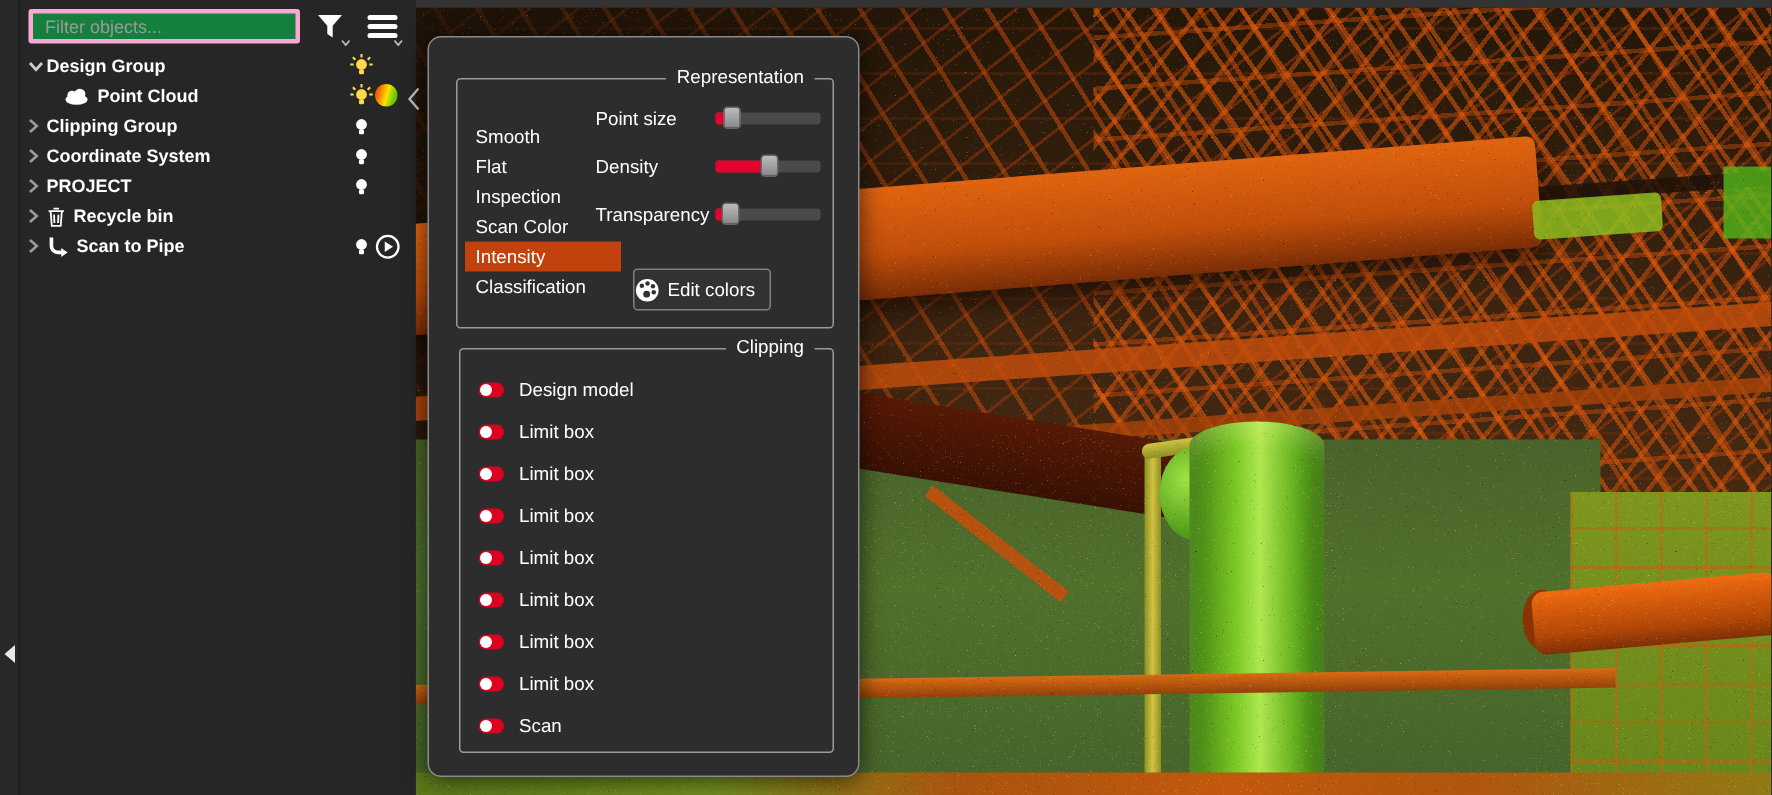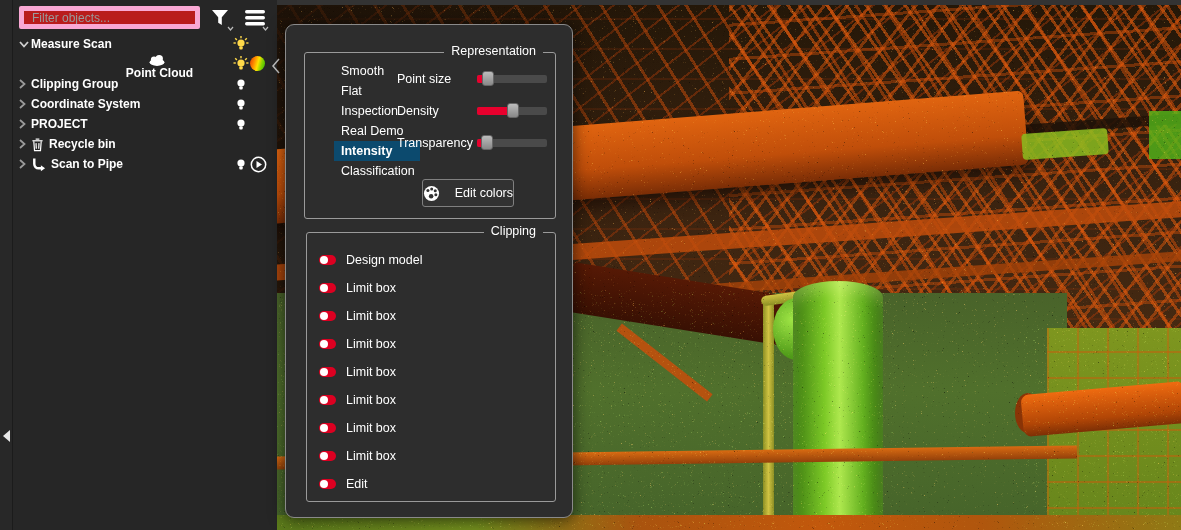--- a/index.html
+++ b/index.html
@@ -10,41 +10,41 @@
   .left-rail { position:absolute; left:0; top:0; width:13px; height:530px;
                background:#282828; border-right:1px solid #1b1b1b; z-index:50; }
   .rail-arrow { position:absolute; left:3px; top:430px; width:0; height:0;
                 border-top:6px solid transparent; border-bottom:6px solid transparent;
                 border-right:7px solid #e9e9e9; cursor:pointer; }
 
   
   .sidebar { position:absolute; left:14px; top:0; width:263px; height:530px;
              background:#262626; z-index:40; }
   .filter-input { position:absolute; left:5px; top:6px; width:181px; height:23px;
-                  background:#b91c1c; border:5px solid #f9a8d4; border-radius:2px;
+                  background:#15803d; border:3px solid #f9a8d4; border-radius:2px;
                   color:#c9c9c9; font-size:12px; padding:0 8px; outline:none;
                   font-family:"Liberation Sans", sans-serif; }
   .filter-input::placeholder { color:#9a9a9a; }
   .icon-btn { position:absolute; top:4px; width:30px; height:27px; display:flex;
               align-items:center; justify-content:center; cursor:pointer; }
   .btn-funnel { left:191px; }
   .btn-menu   { left:226px; }
   .mini-chev { position:absolute; right:1px; bottom:0px; }
 
   .tree { position:absolute; left:0; top:34px; right:0; }
   .tree-row { position:relative; height:20px; display:flex; align-items:center;
               color:#fff; font-weight:bold; font-size:12px; cursor:pointer; }
   .t-chev { width:12px; margin-left:5px; display:flex; align-items:center; }
   .t-icon { display:flex; align-items:center; margin-right:5px; }
   .t-label { white-space:nowrap; }
   .t-bulb { position:absolute; left:219px; top:2px; }
   .t-extra { position:absolute; left:236px; top:2px; }
   .swatch { width:15px; height:15px; border-radius:50%;
             background:linear-gradient(105deg,#e03a00 0%,#ff8c00 30%,#ffe000 52%,#8cd400 72%,#2db300 100%); }
-  .indent1 { padding-left:28px;flex-direction:column; }
+  .indent1 { padding-left:28px; }
 
   .sb-collapse { position:absolute; left:272px; top:58px; z-index:45; cursor:pointer; }
 
   
   .viewport { position:absolute; left:277px; top:0; width:904px; height:530px;
               background:#333; overflow:hidden; z-index:1; cursor:grab; }
   .scene { position:absolute; left:0; top:5px; width:904px; height:525px;
            background:#2b1c0f; overflow:hidden; }
   .scene > div, .scene > svg { position:absolute; }
   .ceiling { left:0; top:0; width:100%; height:345px;
@@ -110,38 +110,38 @@
 
   
   .panel { position:absolute; left:285px; top:24px; width:288px; height:494px;
            background:#2d2d2d; border:1px solid #8a8a8a; border-radius:9px;
            box-shadow:0 2px 16px rgba(0,0,0,.65); z-index:60; }
   .groupbox { position:absolute; border:1px solid #9a9a9a; border-radius:3px; }
   .gb-rep  { left:18px; top:27px; width:252px; height:167px;padding-left:44px; }
   .gb-clip { left:20px; top:207px; width:250px; height:270px; }
   .gb-legend { position:absolute; top:-9px; right:12px; background:#2d2d2d;
                padding:0 7px; color:#fff; font-size:12.5px; }
-  .modes { position:absolute; left:5px; top:8px; width:92px;margin-left:24px; }
+  .modes { position:absolute; left:5px; top:28px; width:92px; }
   .mode { height:20px; line-height:20px; padding-left:7px; color:#fff;
           font-size:12.5px; cursor:pointer; white-space:nowrap; }
-  .mode.selected { background:#0c4a6e; font-weight:bold; width:86px; }
+  .mode.selected { background:#c2410c; font-weight:normal; width:104px; }
   .srow { position:absolute; left:92px; right:8px; height:20px;
           display:flex; align-items:center; }
   .srow .slabel { color:#fff; font-size:12.5px; }
   .track { position:relative; width:70px; height:8px; background:#4a4a4a;
            border-radius:2px; margin-left:auto; cursor:pointer; }
   .fill  { position:absolute; left:0; top:0; bottom:0; background:#e8002d;
            border-radius:2px 0 0 2px; }
   .knob  { position:absolute; top:-4px; width:12px; height:15px;
            background:linear-gradient(#bcbcbc,#888); border:1px solid #666;
            border-radius:3px; cursor:pointer; }
   .editbtn { position:absolute; left:117px; top:126px; width:92px; height:28px;
              background:#323232; border:1px solid #808080; border-radius:3px;
              color:#fff; font-size:12.5px; display:flex; align-items:center;
-             justify-content:space-between; gap:5px; cursor:pointer;
+             justify-content:flex-start; gap:5px; cursor:pointer;
              font-family:"Liberation Sans", sans-serif; }
   .crow { position:absolute; left:12px; height:20px; display:flex;
           align-items:center; gap:10px; color:#fff; font-size:12.5px; }
   .toggle { width:17px; height:10px; border-radius:5px; background:#dd0021;
             position:relative; cursor:pointer; flex:0 0 auto; }
   .toggle::after { content:''; position:absolute; left:1px; top:1px; width:8px;
                    height:8px; border-radius:50%; background:#fff; }
 </style>
 </head>
 <body>
@@ -227,21 +227,21 @@
   </div>
 
   <div class="tree">
 
     <div class="tree-row">
       <span class="t-chev">
         <svg width="10" height="7" viewBox="0 0 10 7">
             <polyline points="1,1 5,5.5 9,1" fill="none" stroke="#cfcfcf" stroke-width="1.8"></polyline>
           </svg>
       </span>
-      <span class="t-label">Measure Scan</span>
+      <span class="t-label">Design Group</span>
       <span class="t-bulb">
         <svg width="16" height="16" viewBox="0 0 16 16" fill="#ffd94a">
           <g stroke="#ffd94a" stroke-width="1.4">
               <line x1="8" y1="0" x2="8" y2="2.3"></line>
               <line x1="2.2" y1="2.2" x2="3.9" y2="3.9"></line>
               <line x1="13.8" y1="2.2" x2="12.1" y2="3.9"></line>
               <line x1="0.5" y1="7" x2="2.8" y2="7"></line>
               <line x1="13.2" y1="7" x2="15.5" y2="7"></line>
             </g>
           <circle cx="8" cy="7" r="3.6"></circle>
@@ -378,21 +378,21 @@
 
 <div class="panel">
 
   <div class="groupbox gb-rep">
     <span class="gb-legend">Representation</span>
 
     <div class="modes">
       <div class="mode">Smooth</div>
       <div class="mode">Flat</div>
       <div class="mode">Inspection</div>
-      <div class="mode">Real Demo</div>
+      <div class="mode">Scan Color</div>
       <div class="mode selected">Intensity</div>
       <div class="mode">Classification</div>
     </div>
 
     <div class="srow" style="top:16px">
       <span class="slabel">Point size</span>
       <span class="track">
         <span class="fill" style="width: 13%;"></span>
         <span class="knob" style="left: calc(13% - 4px);"></span>
       </span>
@@ -455,17 +455,17 @@
     <div class="crow" style="top:185px">
       <span class="toggle"></span>
       <span>Limit box</span>
     </div>
     <div class="crow" style="top:213px">
       <span class="toggle"></span>
       <span>Limit box</span>
     </div>
     <div class="crow" style="top:241px">
       <span class="toggle"></span>
-      <span>Edit</span>
+      <span>Scan</span>
     </div>
   </div>
 
 </div>
 
 </body></html>

